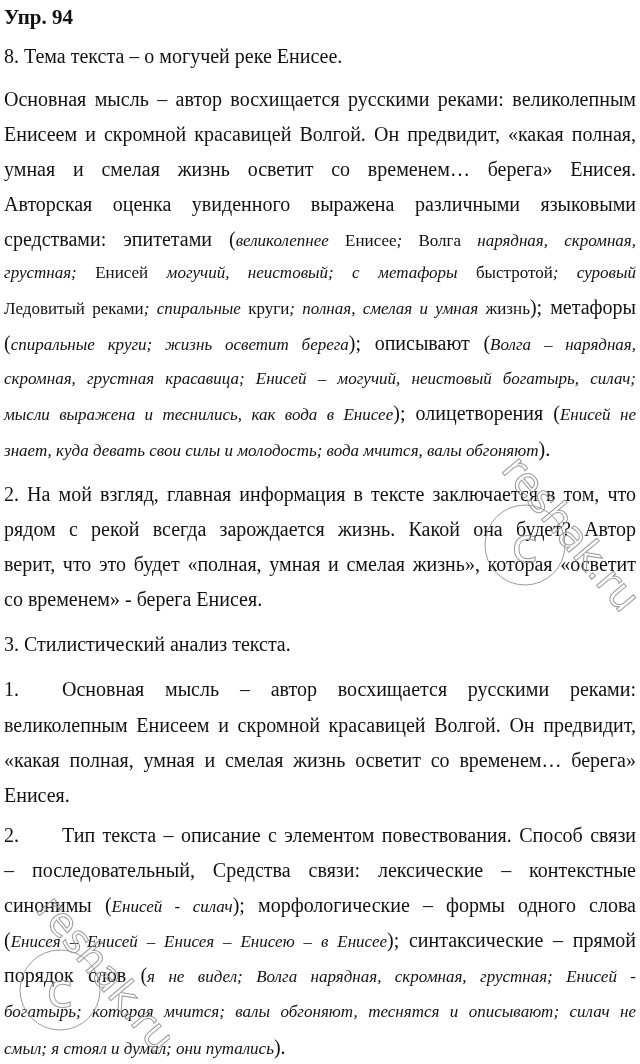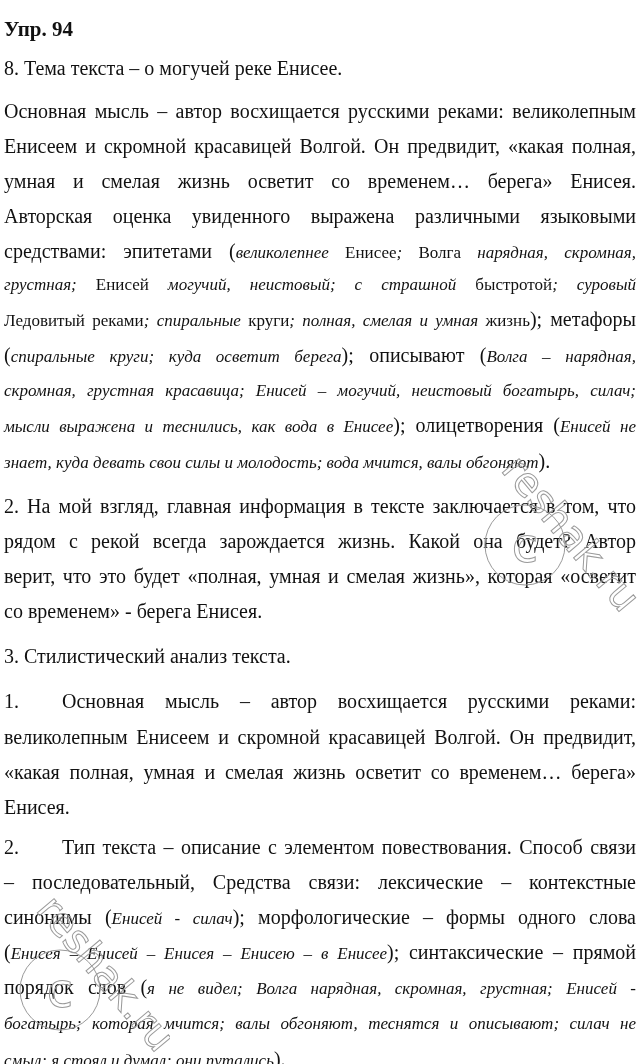--- a/index.html
+++ b/index.html
@@ -1,19 +1,19 @@
 <!DOCTYPE html>
 <html><head>
 <meta charset="utf-8">
 <style>
   html, body { margin: 0; padding: 0; background: #ffffff; }
   body { width: 640px; height: 1064px; position: relative; overflow: hidden;
          font-family: "Liberation Serif", "DejaVu Serif", serif; color: #111; }
   .line { position: absolute; left: 4px; right: 4px; white-space: nowrap;
-          font-size: 20px; line-height: 26px; margin-top: 12px; }
+          font-size: 20px; line-height: 26px; }
   .just { text-align: justify; text-align-last: justify; }
   .title { font-weight: bold; font-size: 21px; }
   .sm { font-size: 17px; }
   i, .it { font-style: italic; }
   .ind { display: inline-block; width: 58px; }
   .wm { position: absolute; pointer-events: none; }
 </style>
 </head>
 <body>
 
@@ -21,25 +21,25 @@
   <div class="line title" style="top:4px">Упр. 94</div>
   <div class="line" style="top:43px">8. Тема текста – о могучей реке Енисее.</div>
 
   <div class="line just" style="top:86px">Основная мысль – автор восхищается русскими реками: великолепным</div>
   <div class="line just" style="top:121px">Енисеем и скромной красавицей Волгой. Он предвидит, «какая полная,</div>
   <div class="line just" style="top:156px">умная и смелая жизнь осветит со временем… берега» Енисея.</div>
   <div class="line just" style="top:191px">Авторская оценка увиденного выражена различными языковыми</div>
 
   <div class="line just" style="top:226px"><span>средствами: эпитетами (</span><i class="sm">великолепнее</i><span class="sm"> Енисее</span><i class="sm">; </i><span class="sm">Волга </span><i class="sm">нарядная, скромная,</i></div>
 
-  <div class="line just sm" style="top:260px"><i>грустная;</i><span> Енисей </span><i>могучий, неистовый; с страшной</i><span> быстротой</span><i>; суровый</i></div>
+  <div class="line just sm" style="top:260px"><i>грустная;</i><span> Енисей </span><i>могучий, неистовый; с метафоры</i><span> быстротой</span><i>; суровый</i></div>
 
   <div class="line just" style="top:294px"><span class="sm">Ледовитый реками</span><i class="sm">; спиральные</i><span class="sm"> круги</span><i class="sm">; полная, смелая и умная</i><span class="sm"> жизнь</span><span>); метафоры</span></div>
 
-  <div class="line just" style="top:330px"><span>(</span><i class="sm">спиральные круги; куда осветит берега</i><span>); описывают (</span><i class="sm">Волга – нарядная,</i></div>
+  <div class="line just" style="top:330px"><span>(</span><i class="sm">спиральные круги; жизнь осветит берега</i><span>); описывают (</span><i class="sm">Волга – нарядная,</i></div>
 
   <div class="line just sm it" style="top:366px">скромная, грустная красавица; Енисей – могучий, неистовый богатырь, силач;</div>
 
   <div class="line just" style="top:400px"><i class="sm">мысли выражена и теснились, как вода в Енисее</i><span>); олицетворения (</span><i class="sm">Енисей не</i></div>
 
   <div class="line" style="top:436px"><i class="sm">знает, куда девать свои силы и молодость; вода мчится, валы обгоняют</i><span>).</span></div>
 
   <div class="line just" style="top:481px">2. На мой взгляд, главная информация в тексте заключается в том, что</div>
   <div class="line just" style="top:516px">рядом с рекой всегда зарождается жизнь. Какой она будет? Автор</div>
   <div class="line just" style="top:551px">верит, что это будет «полная, умная и смелая жизнь», которая «осветит</div>

